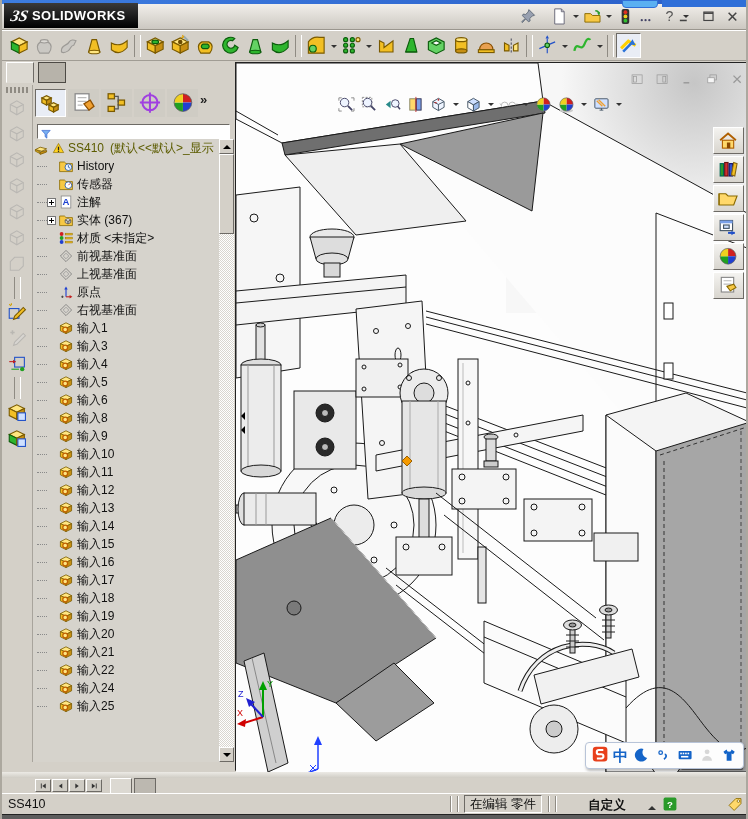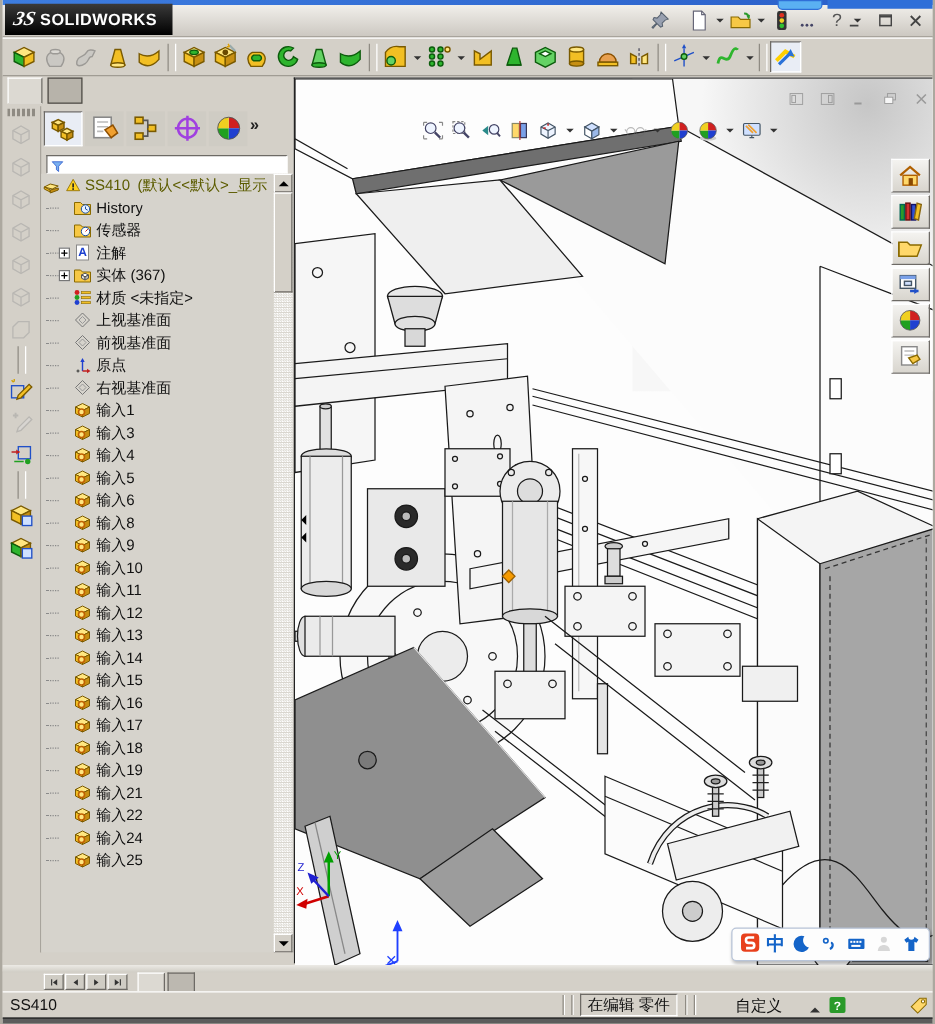--- a/index.html
+++ b/index.html
@@ -127,21 +127,21 @@
     border:1px solid #6d6a65;border-bottom:none;margin-left:2px;cursor:default;}
   .btab.active{background:#dcd9d2;border-color:#fff #6d6a65 #dcd9d2 #fff;}
 
   
   #statusbar{position:absolute;left:0;top:793px;width:748px;height:21px;background:#d4d0c8;
     border-top:1px solid #fff;font-size:12.5px;color:#111;}
   #status-doc{position:absolute;left:6px;top:3px;}
   .ssep{position:absolute;top:2px;width:2px;height:16px;border-left:1px solid #8f8b83;border-right:1px solid #fff;}
   #status-edit{position:absolute;left:462px;top:1px;width:78px;height:18px;line-height:17px;text-align:center;
     border:1px solid;border-color:#6d6a65 #fff #fff #6d6a65;}
-  #status-custom{position:absolute;left:572px;top:3px;width:66px;text-align:center;}
+  #status-custom{position:absolute;left:572px;top:3px;width:66px;text-align:center;font-weight:bold;}
   #status-caret{position:absolute;left:646px;top:8px;width:0;height:0;border:4px solid transparent;border-bottom-color:#333;}
   #status-help{position:absolute;left:660px;top:2px;width:16px;height:16px;}
   #status-tag{position:absolute;left:724px;top:2px;width:18px;height:17px;}
   #status-help svg,#status-tag svg{width:100%;height:100%;}
   #bottomedge{position:absolute;left:0;top:814px;width:748px;height:5px;background:#5c5c5c;border-top:1px solid #222;}
 </style>
 </head>
 <body>
 
 <div id="app">
@@ -600,30 +600,30 @@
             </svg></span>
           <span class="tlabel">材质 &lt;未指定&gt;</span>
         </div>
         <div class="trow">
           <span class="guide"></span>
           <span class="plus"></span>
           <span class="tic"><svg viewBox="0 0 20 20" xmlns="http://www.w3.org/2000/svg">
               <path d="M10 3 17 10 10 17 3 10z" fill="none" stroke="#777" stroke-width="1"></path>
               <path d="M10 6.5 13.5 10 10 13.5 6.5 10z" fill="none" stroke="#999" stroke-width="1"></path>
             </svg></span>
-          <span class="tlabel">上视基准面</span>
+          <span class="tlabel">前视基准面</span>
         </div>
         <div class="trow">
           <span class="guide"></span>
           <span class="plus"></span>
           <span class="tic"><svg viewBox="0 0 20 20" xmlns="http://www.w3.org/2000/svg">
               <path d="M10 3 17 10 10 17 3 10z" fill="none" stroke="#777" stroke-width="1"></path>
               <path d="M10 6.5 13.5 10 10 13.5 6.5 10z" fill="none" stroke="#999" stroke-width="1"></path>
             </svg></span>
-          <span class="tlabel">前视基准面</span>
+          <span class="tlabel">上视基准面</span>
         </div>
         <div class="trow">
           <span class="guide"></span>
           <span class="plus"></span>
           <span class="tic"><svg viewBox="0 0 20 20" xmlns="http://www.w3.org/2000/svg">
               <path d="M10 16V5" fill="none" stroke="#2040d0" stroke-width="1.4"></path>
               <path d="M10 3l-2.2 4h4.4z" fill="#2040d0" stroke="none" stroke-width="1"></path>
               <path d="M10 16h6" fill="none" stroke="#c02020" stroke-width="1.4"></path>
               <path d="M18 16l-3.5-2.2v4.4z" fill="#c02020" stroke="none" stroke-width="1"></path>
               <path d="M4 16h3M5.5 14.5v3" fill="none" stroke="#333" stroke-width="1"></path>
@@ -821,20 +821,31 @@
         <div class="trow">
           <span class="guide"></span>
           <span class="plus"></span>
           <span class="tic"><svg viewBox="0 0 20 20" xmlns="http://www.w3.org/2000/svg">
               <path d="M3 7 10 3.5 17 7 10 10.5Z" fill="#ffe680" stroke="#7a5a00" stroke-width="1"></path>
               <path d="M3 7l7 3.5V17L3 13.5Z" fill="#f2bf24" stroke="#7a5a00" stroke-width="1"></path>
               <path d="M17 7l-7 3.5V17l7-3.5Z" fill="#c78f12" stroke="#7a5a00" stroke-width="1"></path>
               <circle cx="9" cy="12" r="3" fill="#ffe680" stroke="#c06000" stroke-width="1.6"></circle>
             </svg></span>
           <span class="tlabel">输入19</span>
+        </div>
+        <div class="trow">
+          <span class="guide"></span>
+          <span class="plus"></span>
+          <span class="tic"><svg viewBox="0 0 20 20" xmlns="http://www.w3.org/2000/svg">
+              <path d="M3 7 10 3.5 17 7 10 10.5Z" fill="#ffe680" stroke="#7a5a00" stroke-width="1"></path>
+              <path d="M3 7l7 3.5V17L3 13.5Z" fill="#f2bf24" stroke="#7a5a00" stroke-width="1"></path>
+              <path d="M17 7l-7 3.5V17l7-3.5Z" fill="#c78f12" stroke="#7a5a00" stroke-width="1"></path>
+              <circle cx="9" cy="12" r="3" fill="#ffe680" stroke="#c06000" stroke-width="1.6"></circle>
+            </svg></span>
+          <span class="tlabel">输入20</span>
         </div>
         <div class="trow">
           <span class="guide"></span>
           <span class="plus"></span>
           <span class="tic"><svg viewBox="0 0 20 20" xmlns="http://www.w3.org/2000/svg">
               <path d="M3 7 10 3.5 17 7 10 10.5Z" fill="#ffe680" stroke="#7a5a00" stroke-width="1"></path>
               <path d="M3 7l7 3.5V17L3 13.5Z" fill="#f2bf24" stroke="#7a5a00" stroke-width="1"></path>
               <path d="M17 7l-7 3.5V17l7-3.5Z" fill="#c78f12" stroke="#7a5a00" stroke-width="1"></path>
               <circle cx="9" cy="12" r="3" fill="#ffe680" stroke="#c06000" stroke-width="1.6"></circle>
             </svg></span>

